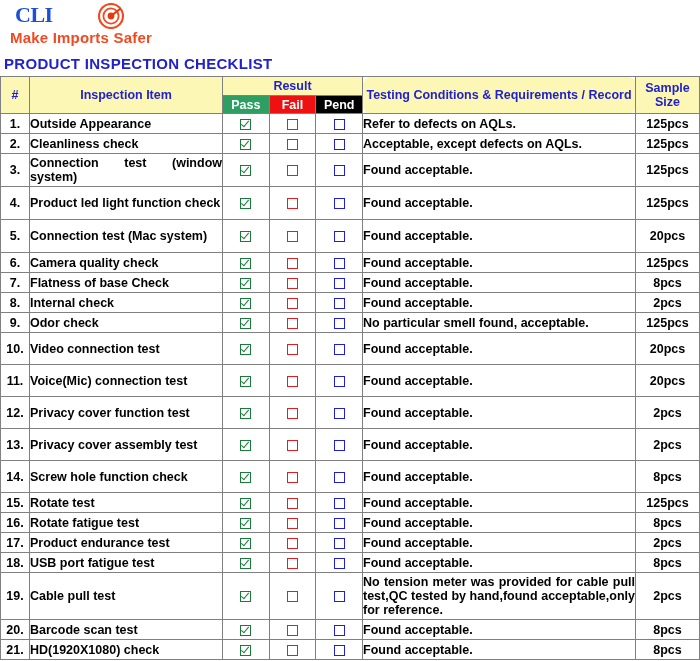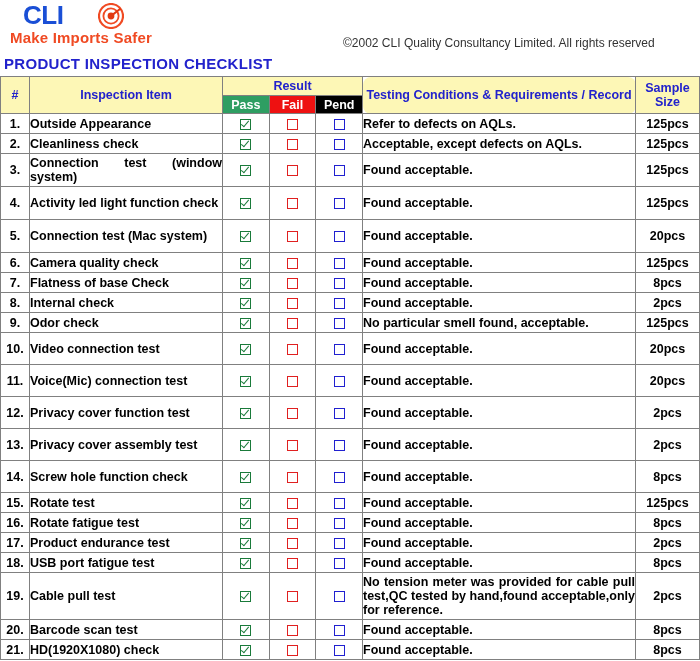--- a/index.html
+++ b/index.html
@@ -22,30 +22,29 @@
     width: 700px;
   }
   .logo-block {
     position: absolute;
     left: 10px;
     top: 1px;
     width: 150px;
     height: 46px;
   }
   .logo-wordmark {
-    font-family: Liberation Sans, sans-serif;
-    font-weight: bold;
-    font-size: 26px;
+    font-family: Liberation Serif, serif;
+    font-weight: bold;
+    font-size: 22px;
     color: #1a4fd6;
     letter-spacing: -0.5px;
     line-height: 30px;
     position: absolute;
     left: 5px;
     top: -1px;
-    margin-left: 8px;
   }
   .logo-target {
     position: absolute;
     left: 88px;
     top: 2px;
     width: 26px;
     height: 26px;
   }
   .logo-tagline {
     position: absolute;
@@ -201,21 +200,20 @@
     <svg class="logo-target" viewBox="0 0 26 26">
       <circle cx="13" cy="13" r="12" fill="none" stroke="#f04a23" stroke-width="2.2"></circle>
       <circle cx="13" cy="13" r="7.6" fill="none" stroke="#f04a23" stroke-width="1.8"></circle>
       <circle cx="13" cy="13" r="3.4" fill="#e23a12"></circle>
       <path d="M22 6 L13.8 12.4" stroke="#e23a12" stroke-width="2" fill="none" stroke-linecap="round"></path>
     </svg>
 
     <div class="logo-tagline">Make Imports Safer</div>
   </div>
 
-  <div class="copyright">©2002   CLI Quality Consultancy Limited.  All rights reserved</div>
 </div>
 
 <div class="doc-title">PRODUCT INSPECTION  CHECKLIST</div>
 
 <div class="sheet">
   <table class="checklist">
     <thead>
       <tr>
         <th class="hdr hdr-num" rowspan="2">#</th>
         <th class="hdr hdr-item" rowspan="2">Inspection Item</th>
@@ -252,21 +250,21 @@
           <td class="c-num">3.</td>
           <td class="c-item justified">Connection test (window system)</td>
           <td class="c-box"><span class="cbox cbox-pass"></span></td>
           <td class="c-box"><span class="cbox cbox-fail"></span></td>
           <td class="c-box"><span class="cbox cbox-pend"></span></td>
           <td class="c-test">Found acceptable.</td>
           <td class="c-sample">125pcs</td>
         </tr>
         <tr class="row-h2">
           <td class="c-num">4.</td>
-          <td class="c-item justified">Activity led light function check</td>
+          <td class="c-item justified">Product led light function check</td>
           <td class="c-box"><span class="cbox cbox-pass"></span></td>
           <td class="c-box"><span class="cbox cbox-fail"></span></td>
           <td class="c-box"><span class="cbox cbox-pend"></span></td>
           <td class="c-test">Found acceptable.</td>
           <td class="c-sample">125pcs</td>
         </tr>
         <tr class="row-h2">
           <td class="c-num">5.</td>
           <td class="c-item justified">Connection test (Mac system)</td>
           <td class="c-box"><span class="cbox cbox-pass"></span></td>

